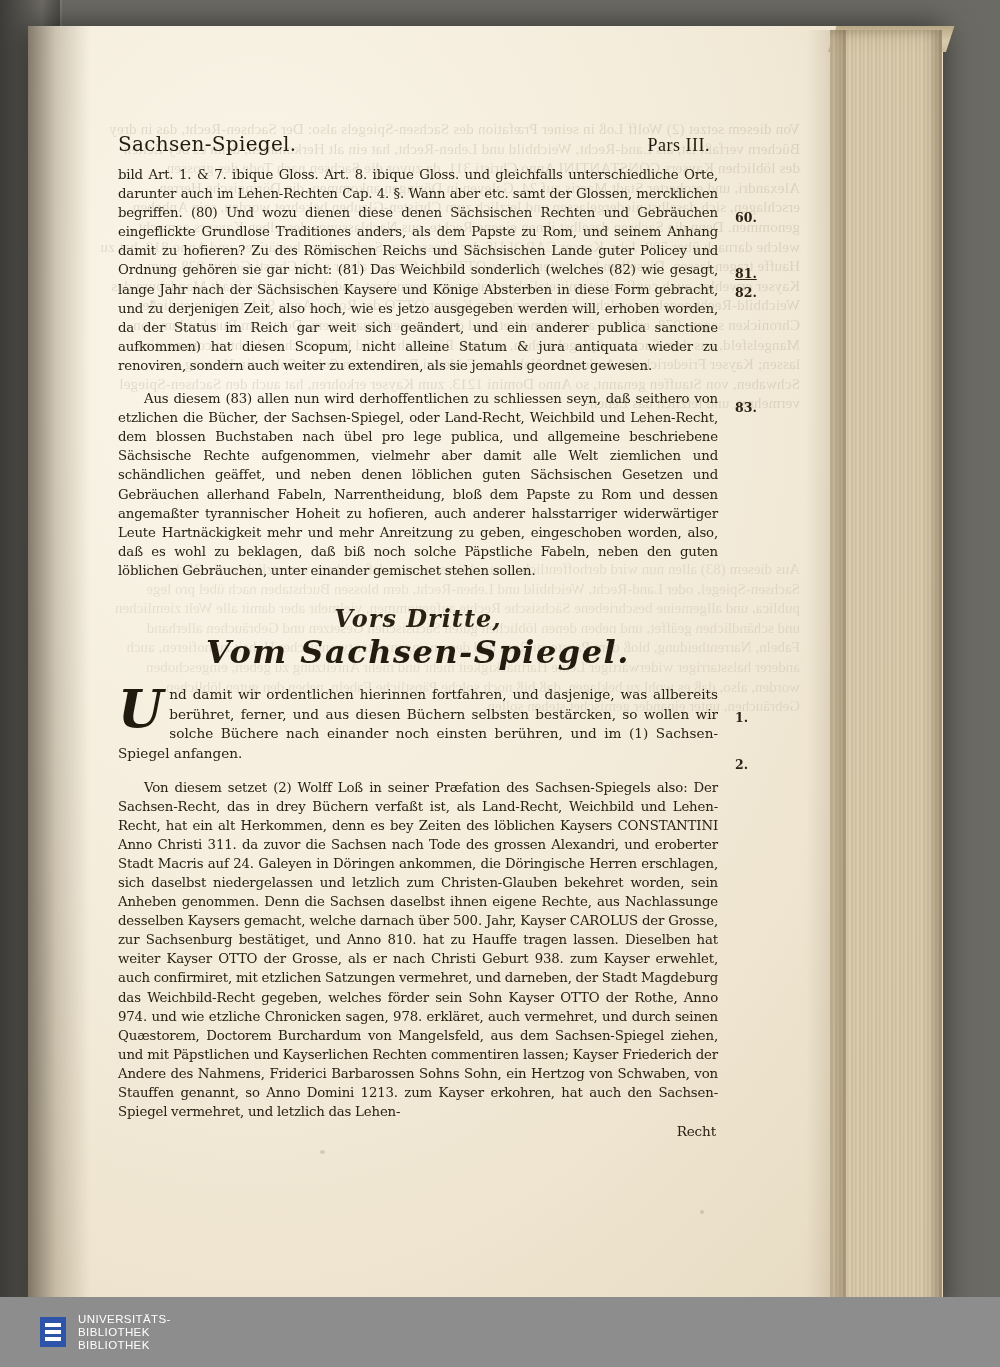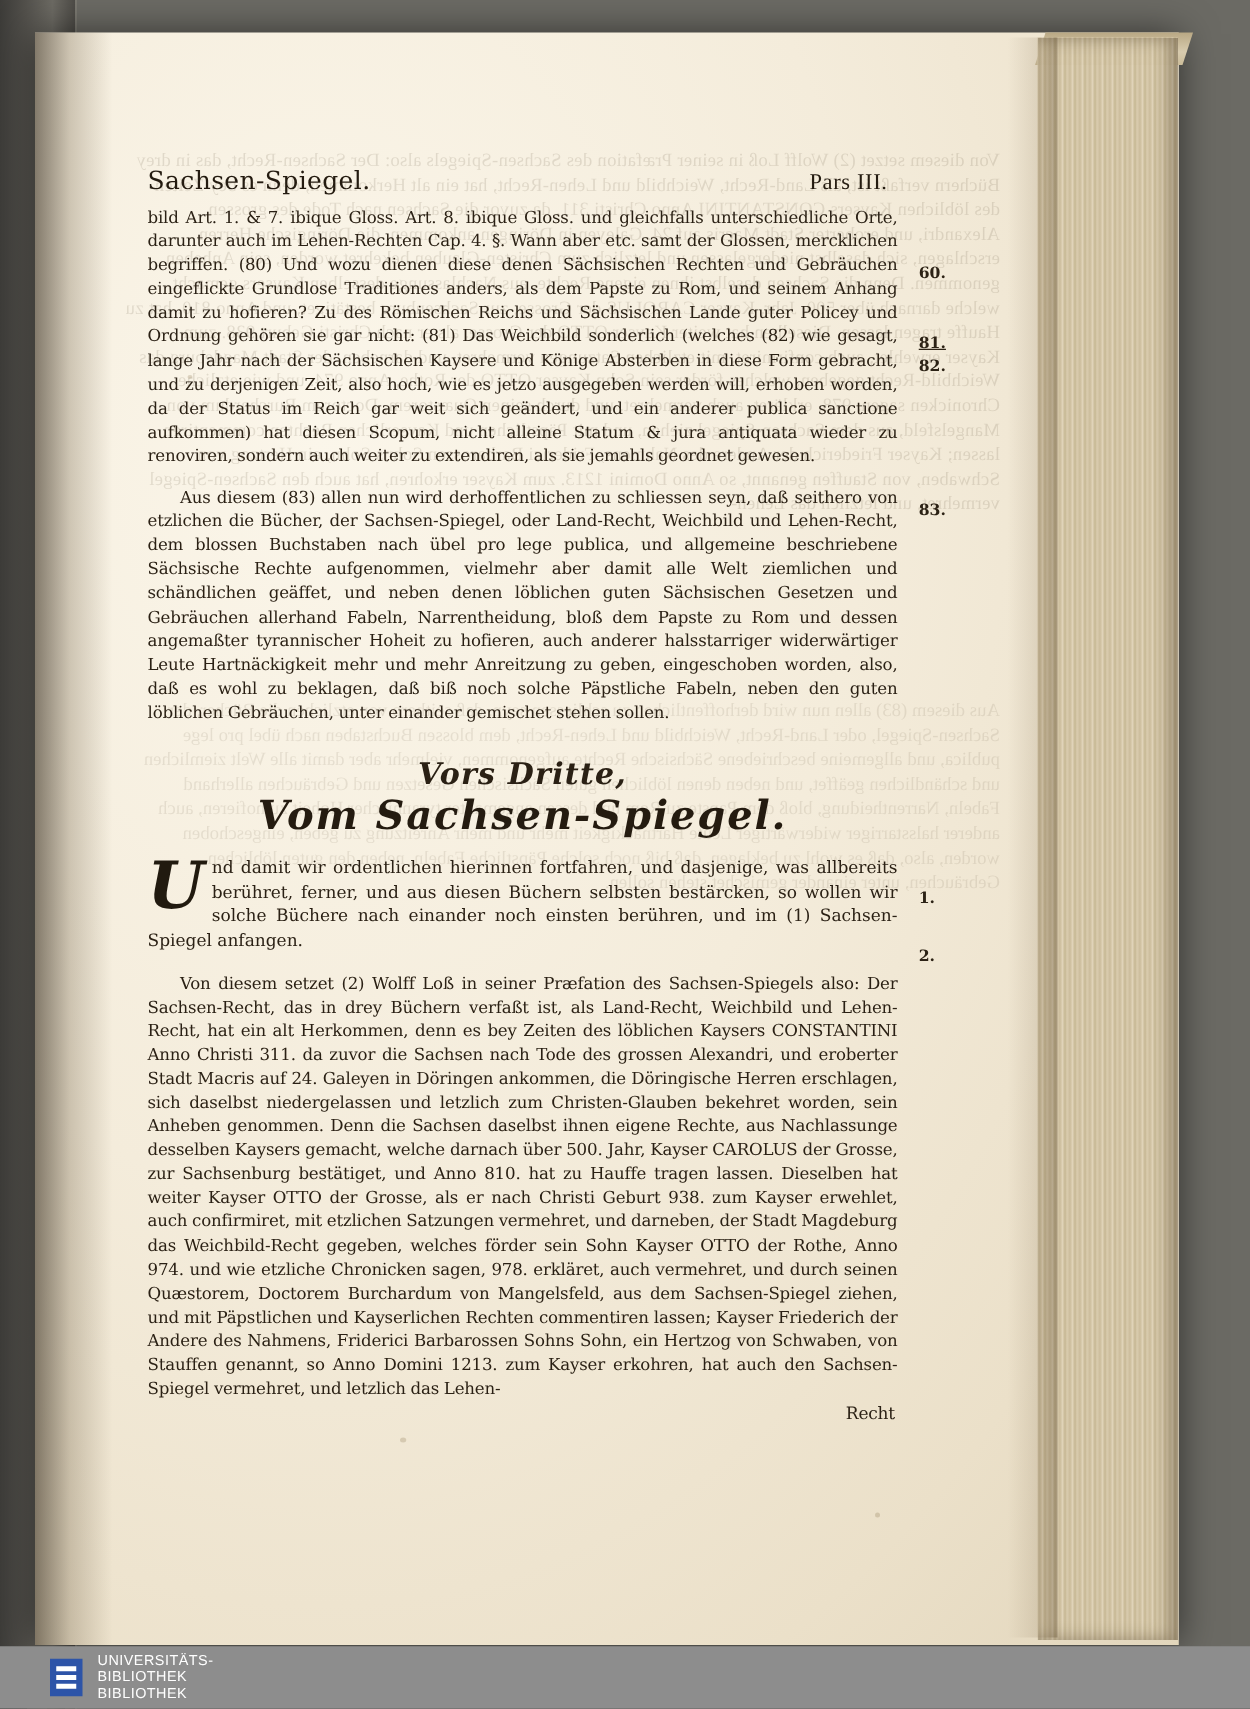--- a/index.html
+++ b/index.html
@@ -221,21 +221,21 @@
     position: absolute;
     background: rgba(120,95,55,.22);
     border-radius: 50%;
     pointer-events: none;
   }
 
   
   .watermark {
     position: absolute;
     left: 0; bottom: 0;
-    width: 1000px; height: 50px;
+    width: 1000px; height: 70px;
     background: #8d8d8d;
     display: flex;
     align-items: center;
   }
   .wm-logo {
     width: 26px; height: 30px;
     margin-left: 40px;
     margin-right: 12px;
     background: #2d54a8;
     position: relative;

